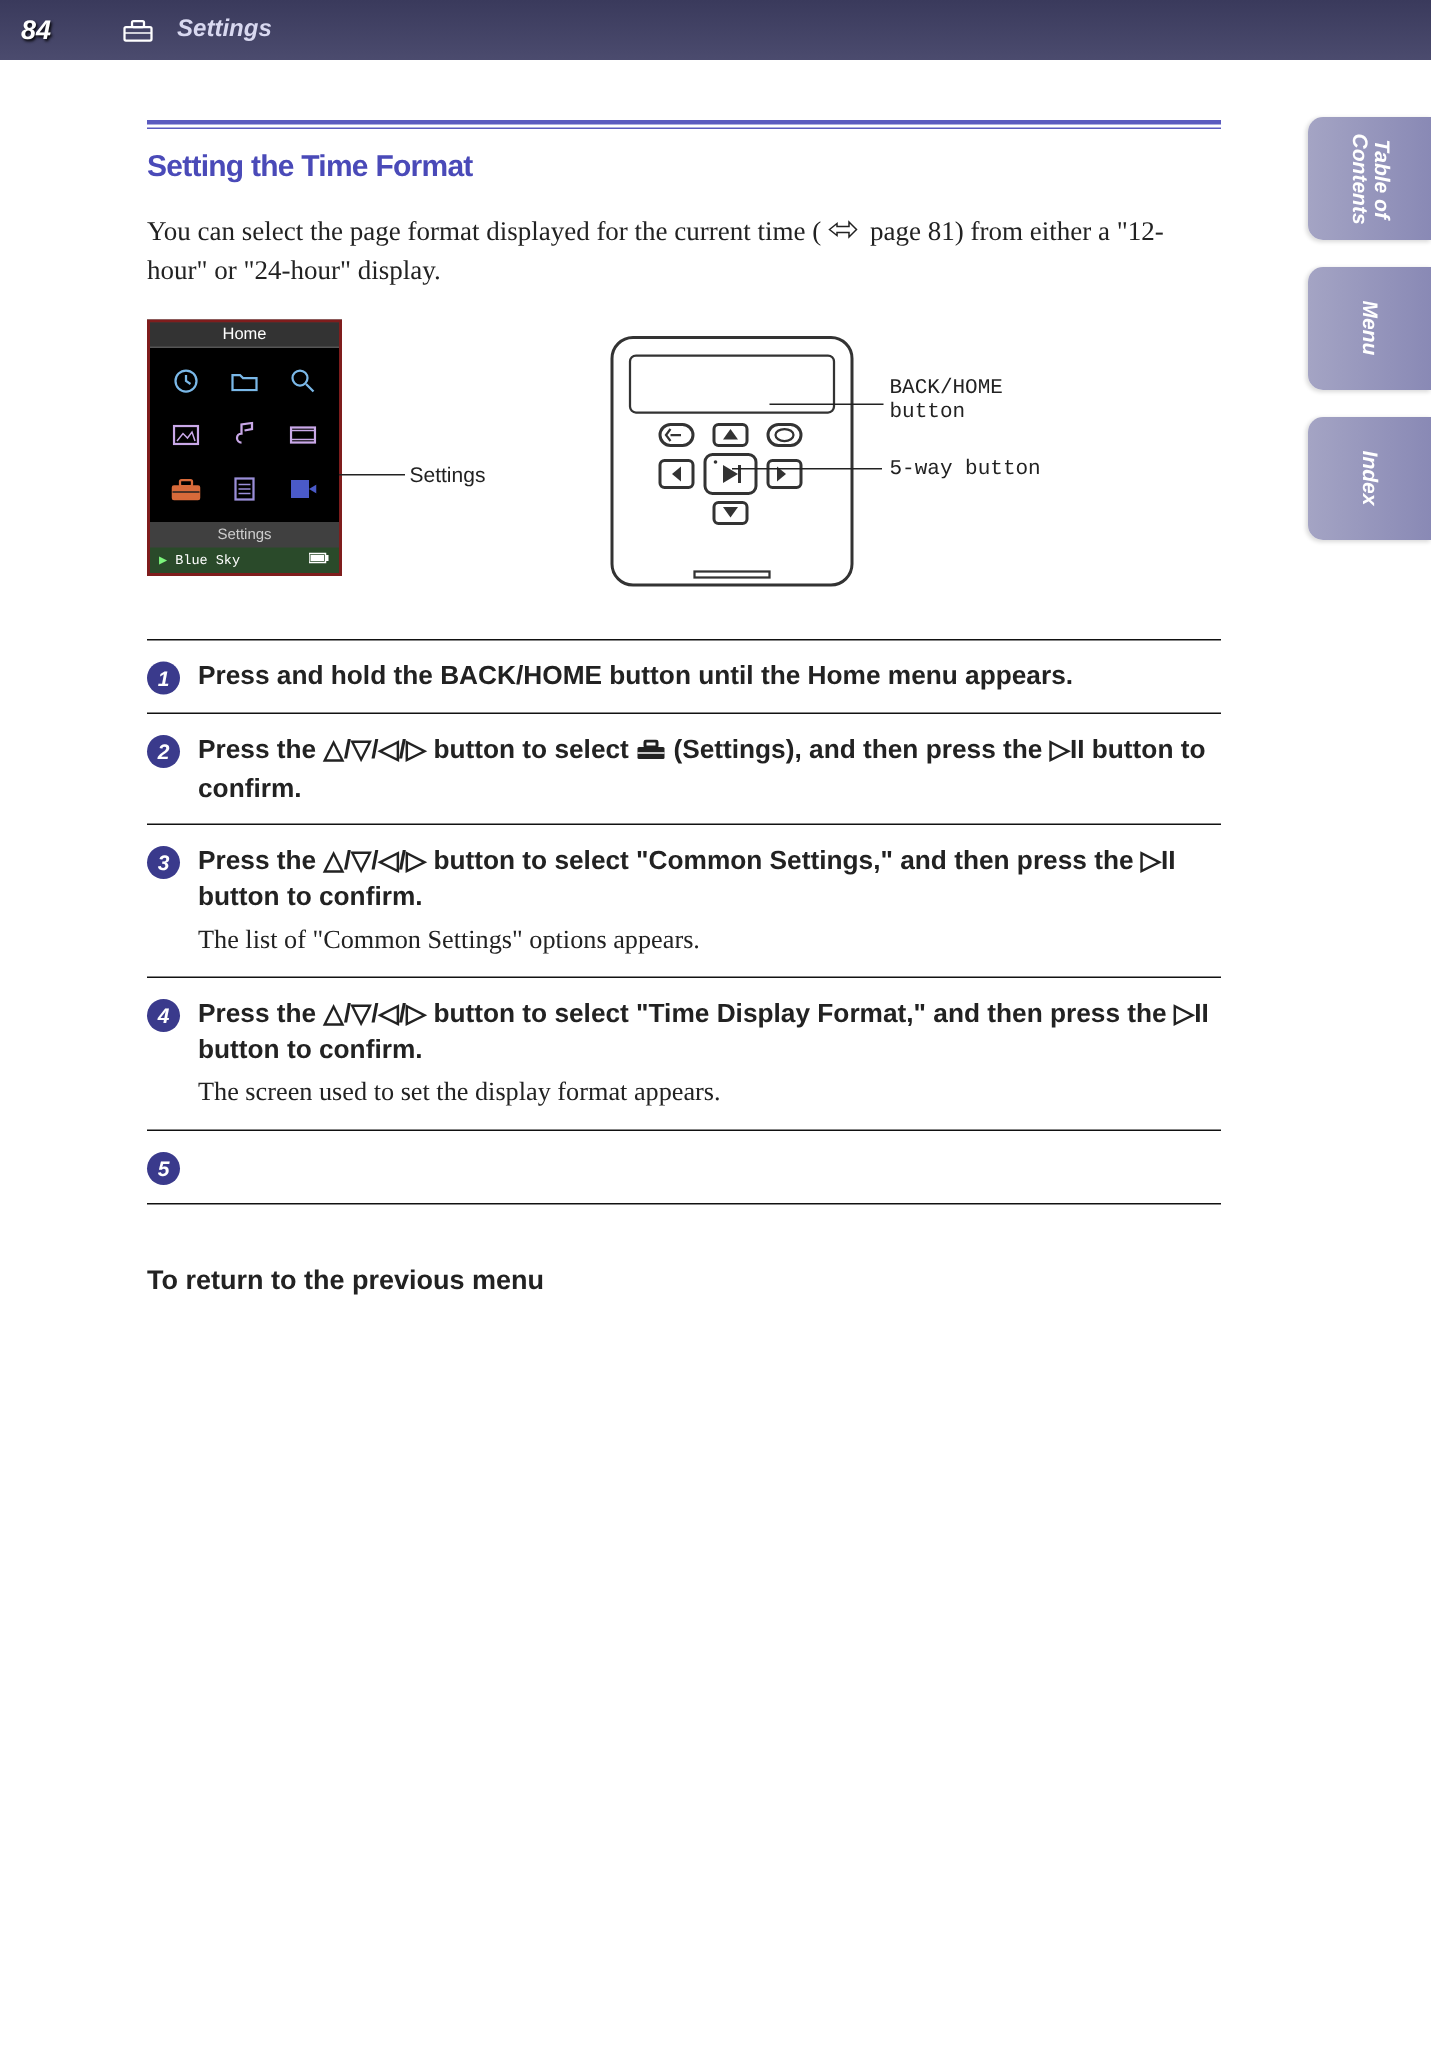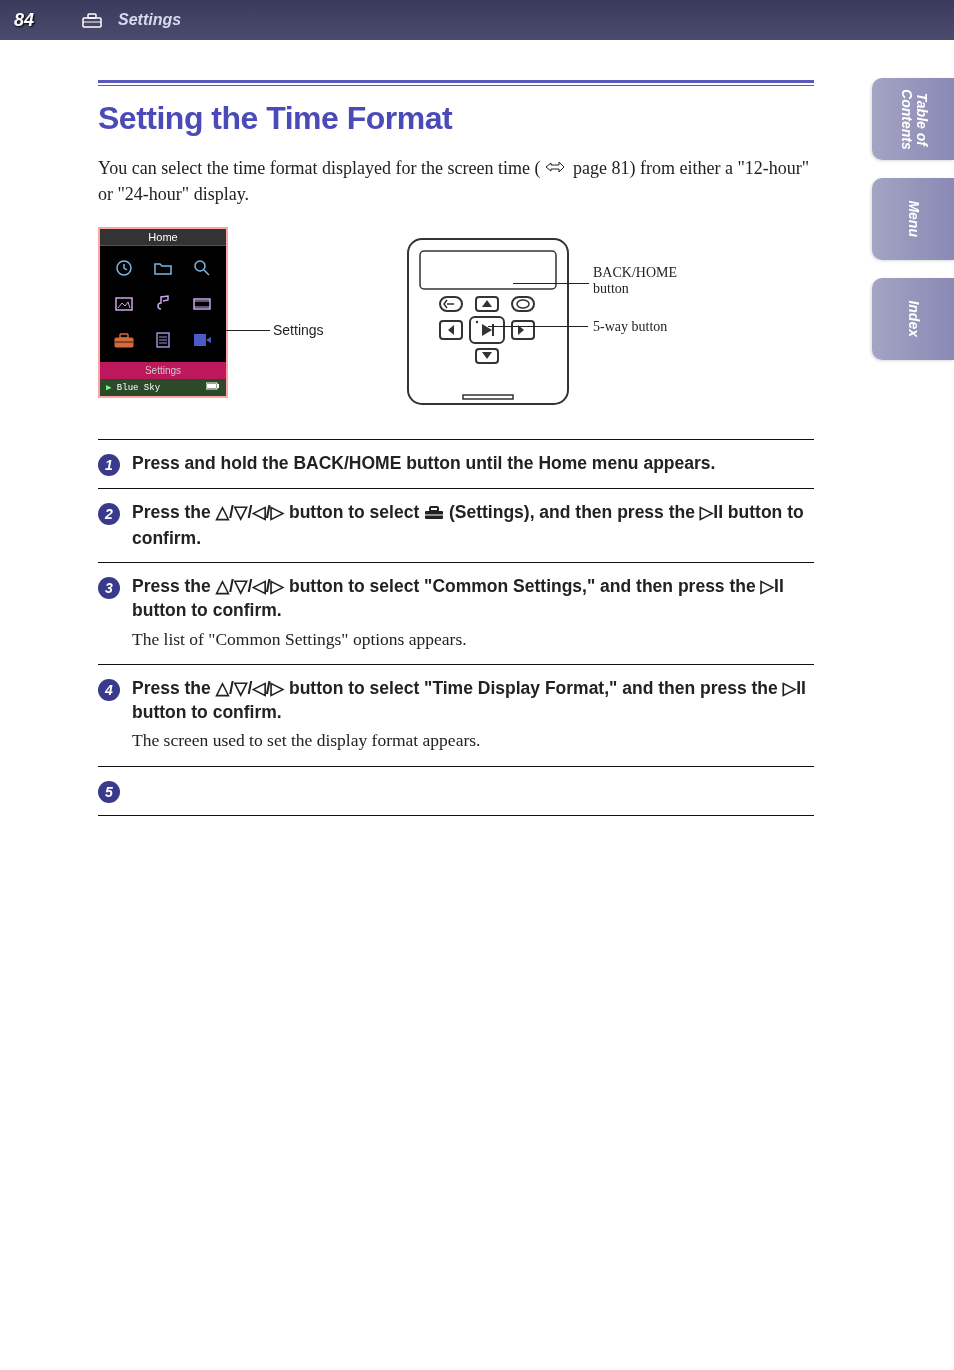--- a/index.html
+++ b/index.html
@@ -46,21 +46,21 @@
   .title-rule {
     height: 3px;
     background: #5a5abf;
     margin-bottom: 2px;
   }
   .title-rule.thin { height: 1px; }
   h1 {
     color: #4a4ab8;
     font-family: Arial, sans-serif;
     font-weight: 800;
-    font-size: 32px;
+    font-size: 20px;
     margin: 14px 0 18px 0;
     letter-spacing: -0.5px;
   }
   .intro {
     font-size: 18px;
     line-height: 1.45;
     margin-bottom: 20px;
   }
   .page-ref { display: inline-flex; align-items: center; }
   .hand-icon { margin: 0 4px; }
@@ -81,22 +81,22 @@
   .screen-line {
     position: absolute;
     left: 128px;
     top: 103px;
     width: 44px;
     height: 1px;
     background: #222;
   }
   .mock-screen {
     width: 130px;
-    border: 2px solid #fca5a5;
-    background: #be185d;
+    border: 2px solid #7f1d1d;
+    background: #404040;
     font-family: Arial, sans-serif;
     font-size: 11px;
     color: #fff;
   }
   .ms-title { background: #333; text-align: center; padding: 2px 0; font-size: 11px; border-bottom: 1px solid #555; }
   .ms-grid {
     display: grid;
     grid-template-columns: repeat(3, 1fr);
     grid-template-rows: repeat(3, 32px);
     gap: 4px;
@@ -105,21 +105,21 @@
   }
   .ms-cell { display: flex; align-items: center; justify-content: center; }
   .ms-settings { text-align: center; padding: 3px 0; font-size: 10px; color: #ccc; }
   .ms-row { display: flex; justify-content: space-between; align-items: center; padding: 3px 6px; font-size: 9px; background: #2a4a2a; font-family: Liberation Mono, monospace; }
   .ms-row span:first-child::before { content: "▶ "; color: #7cf57c; }
   .device-block {
     position: relative;
     width: 340px;
     padding-top: 10px;
   }
-  .dev-label { position: absolute; font-size: 14px; font-family: Liberation Serif, serif; }
+  .dev-label { position: absolute; font-size: 14px; font-family: Liberation Mono, monospace; }
   .dev-label.l1 { left: 195px; top: 38px; }
   .dev-label.l2 { left: 195px; top: 92px; }
   .dev-line { position: absolute; height: 1px; background: #222; }
   .dev-line.d1 { left: 115px; top: 56px; width: 76px; }
   .dev-line.d2 { left: 90px; top: 99px; width: 100px; }
 
   .steps { }
   .step {
     border-top: 1px solid #111;
     padding: 12px 0 12px 0;
@@ -242,21 +242,21 @@
       <span class="tab-text">Index</span>
     </div>
 </div>
 
 <div class="content">
   <div class="title-rule"></div>
   <div class="title-rule thin"></div>
   <h1>Setting the Time Format</h1>
 
   <p class="intro">
-    <span>You can select the time format displayed for the screen time (</span><span class="page-ref"><span class="hand-icon"><svg width="20" height="14" viewBox="0 0 20 14">
+    <span>You can select the page format displayed for the current time (</span><span class="page-ref"><span class="hand-icon"><svg width="20" height="14" viewBox="0 0 20 14">
             <path d="M1 7 L6 3 L6 5 L14 5 L14 2 L19 7 L14 12 L14 9 L6 9 L6 11 Z" fill="none" stroke="#222" stroke-width="1"></path>
           </svg></span>&nbsp;<span>page 81</span></span><span>) from either a "12-hour" or "24-hour" display.</span>
   </p>
 
   <div class="diagrams">
     <div class="screen-block">
       <div class="mock-screen">
         <div class="ms-title">Home</div>
         <div class="ms-grid">
           <div class="ms-cell">
@@ -418,15 +418,16 @@
       <div class="step-row">
         <div class="step-num">5</div>
         <div class="step-body">
         </div>
       </div>
     </div>
 
   </div>
 
   <div class="return-block">
+    <div class="return-title">To return to the previous menu</div>
   </div>
 
 </div>
 
 </body></html>

